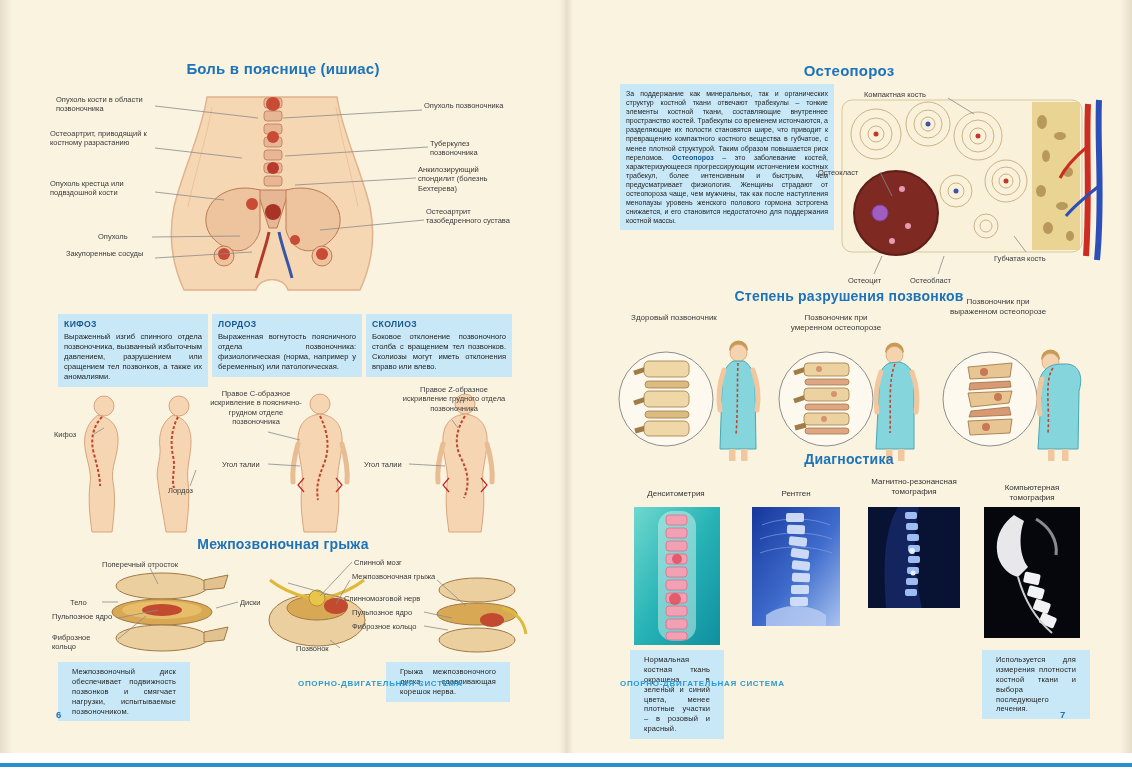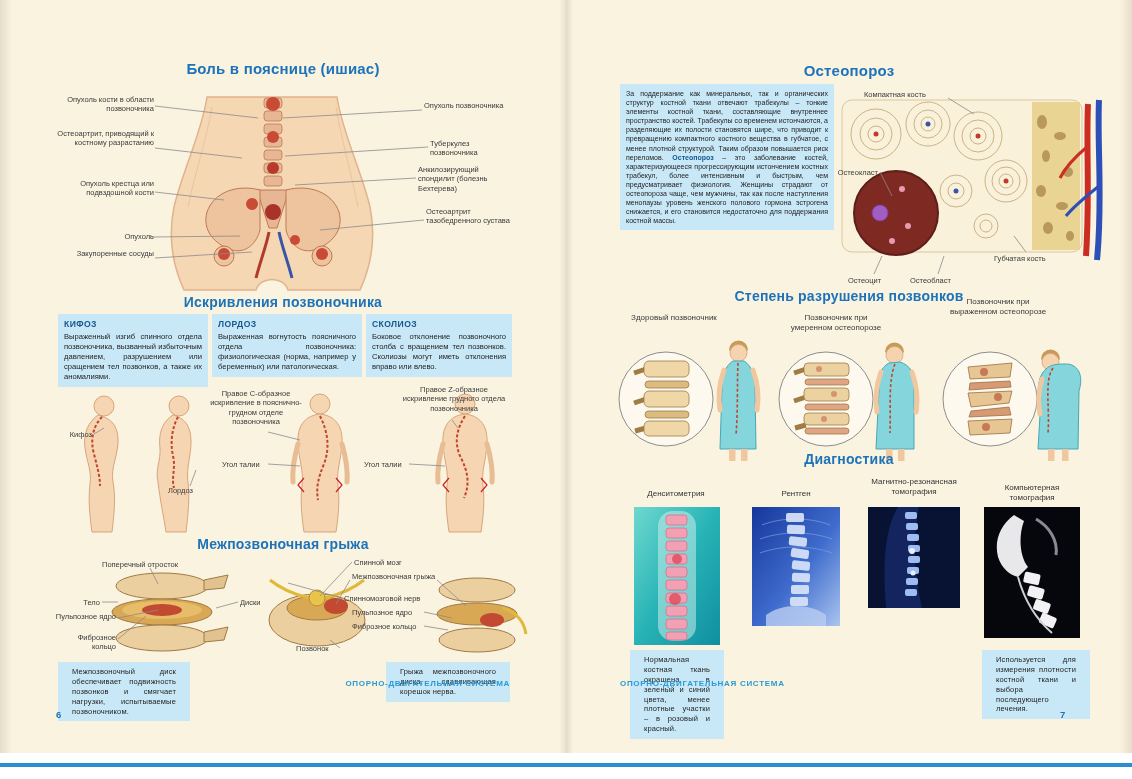--- a/index.html
+++ b/index.html
@@ -10,21 +10,21 @@
   .gutter{position:absolute;left:559px;top:0;width:14px;height:753px;
     background:linear-gradient(90deg,rgba(0,0,0,0) 0%,rgba(120,100,70,.10) 45%,rgba(120,100,70,.16) 52%,rgba(0,0,0,0) 100%)}
   .edge-l{position:absolute;left:0;top:0;width:12px;height:753px;background:linear-gradient(90deg,rgba(120,100,70,.15),rgba(0,0,0,0))}
   .edge-r{position:absolute;right:0;top:0;width:12px;height:753px;background:linear-gradient(270deg,rgba(120,100,70,.15),rgba(0,0,0,0))}
   .rule{position:absolute;left:0;top:763px;width:1132px;height:4px;background:#2a8fd0}
   .page{position:absolute;top:0;width:566px;height:753px}
   .page-left{left:0}
   .page-right{left:566px}
   .h1{position:absolute;left:0;width:566px;text-align:center;color:#1d73ba;font-size:15px;font-weight:bold;letter-spacing:.2px}
   .lbl{position:absolute;font-size:7.5px;line-height:1.25;color:#3a3a3a}
-  .r{text-align:right}.c{text-align:center}
+  .r{text-align:left}.c{text-align:center}
   .box{position:absolute;background:#c9e8f7;padding:5px 6px;font-size:7.6px;line-height:1.32;color:#1d1d1d;text-align:justify}
   .box .term{display:block;text-align:left;color:#14578f;font-weight:bold;font-size:8.6px;letter-spacing:.4px;margin-bottom:2px}
   .intro{font-size:7px;line-height:1.3}
   .intro strong{color:#14578f}
   .cap{position:absolute;background:#c9e8f7;padding:5px 14px;font-size:7.5px;line-height:1.32;color:#1d1d1d;text-align:justify;letter-spacing:.15px}
   .dlab{position:absolute;font-size:8px;line-height:1.2;color:#333;text-align:center}
   .foot{position:absolute;top:679px;color:#2a9ad4;font-size:8px;font-weight:bold;letter-spacing:.7px}
   .pnum{position:absolute;top:709px;color:#1d73ba;font-size:9.5px;font-weight:bold}
   .ill{position:absolute}
   .lines{position:absolute;left:0;top:0;width:566px;height:753px;pointer-events:none}
@@ -77,21 +77,20 @@
     <div class="lbl r" style="left:56px;top:95px;width:98px">Опухоль кости в области позвоночника</div>
     <div class="lbl r" style="left:50px;top:129px;width:104px">Остеоартрит, приводящий к костному разрастанию</div>
     <div class="lbl r" style="left:50px;top:179px;width:104px">Опухоль крестца или подвздошной кости</div>
     <div class="lbl r" style="left:98px;top:232px;width:56px">Опухоль</div>
     <div class="lbl r" style="left:66px;top:249px;width:88px">Закупоренные сосуды</div>
     <div class="lbl" style="left:424px;top:101px;width:82px">Опухоль позвоночника</div>
     <div class="lbl" style="left:430px;top:139px;width:80px">Туберкулез позвоночника</div>
     <div class="lbl" style="left:418px;top:165px;width:96px">Анкилозирующий спондилит (болезнь Бехтерева)</div>
     <div class="lbl" style="left:426px;top:207px;width:88px">Остеоартрит тазобедренного сустава</div>
 
-    <div class="h1" style="top:294px;font-size:14px">Искривления позвоночника</div>
 
     <div class="box" style="left:58px;top:314px;width:150px">
       <span class="term">КИФОЗ</span>
       <span>Выраженный изгиб спинного отдела позвоночника, вызванный избыточным давлением, разрушением или сращением тел позвонков, а также их аномалиями.</span>
     </div>
     <div class="box" style="left:212px;top:314px;width:150px">
       <span class="term">ЛОРДОЗ</span>
       <span>Выраженная вогнутость поясничного отдела позвоночника: физиологическая (норма, например у беременных) или патологическая.</span>
     </div>
     <div class="box" style="left:366px;top:314px;width:146px">

